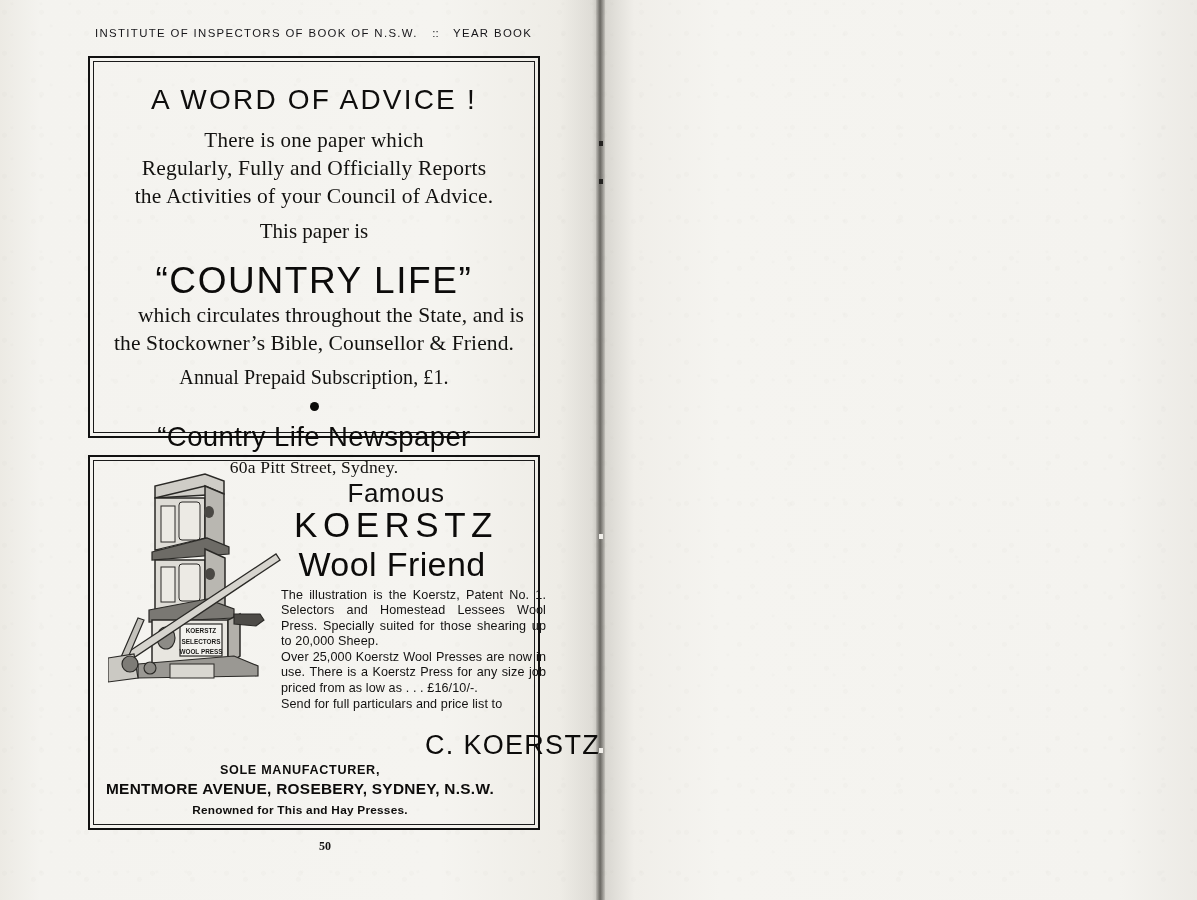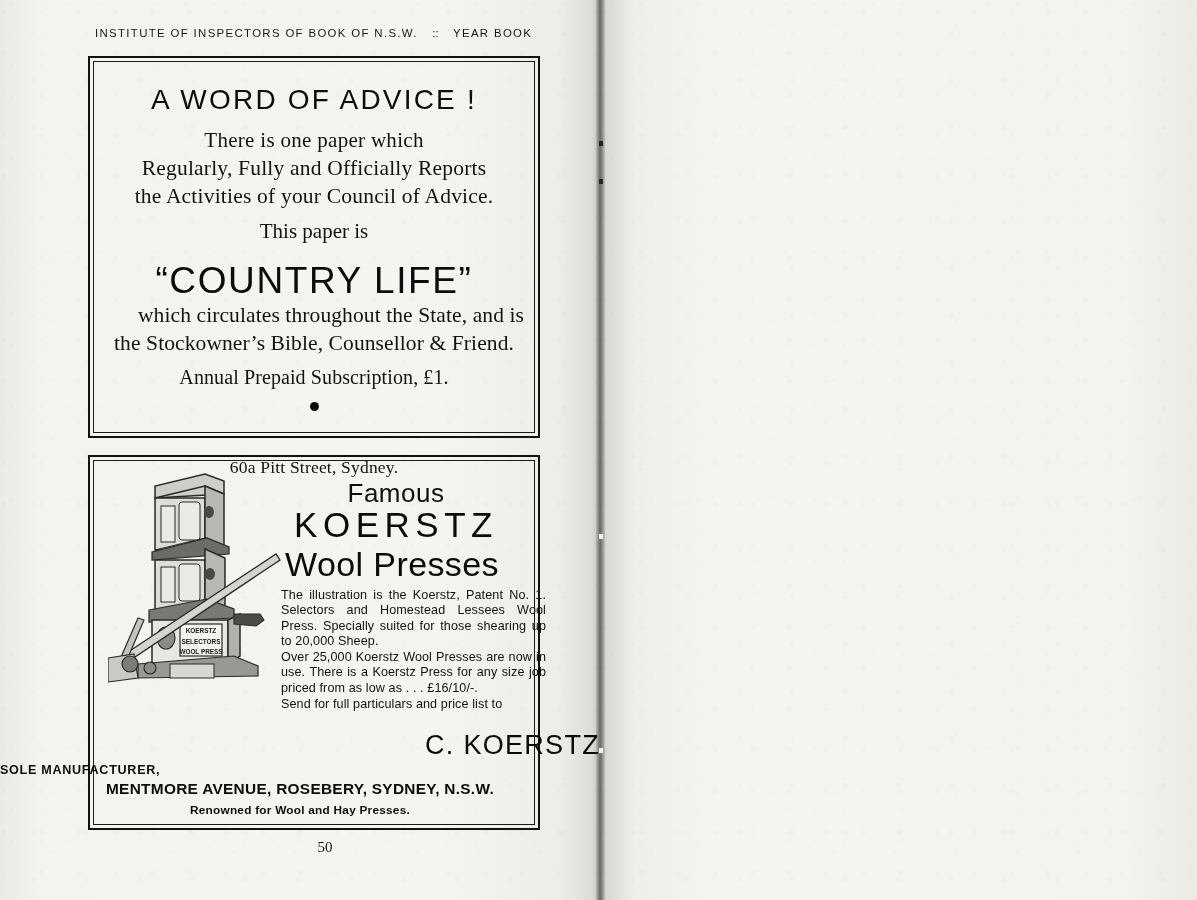--- a/index.html
+++ b/index.html
@@ -107,40 +107,40 @@
   }
   .p1{top:588px;}
   .p2{top:650px;}
   .p3{top:697px;}
 
   .ad2-name{
     position:absolute;left:0;right:0;top:730px;text-align:right;
     font-family:"Liberation Sans", sans-serif;font-size:27px;letter-spacing:1.3px;color:#0c0b0a;
   }
   .ad2-sole{
-    position:absolute;left:0;right:0;top:763px;
+    position:absolute;left:0;right:0;top:763px;text-align:center;
     font-family:"Liberation Sans", sans-serif;font-size:12.6px;font-weight:bold;
     letter-spacing:.7px;color:#0e0d0c;
   }
   .ad2-addr{
     position:absolute;left:0;right:0;top:780px;text-align:center;
     font-family:"Liberation Sans", sans-serif;font-size:15.4px;font-weight:bold;
     letter-spacing:.3px;color:#0c0b0a;
   }
   .ad2-ren{
     position:absolute;left:0;right:0;top:803px;text-align:center;
     font-family:"Liberation Sans", sans-serif;font-size:11.8px;font-weight:bold;
     letter-spacing:.25px;color:#0e0d0c;
   }
 
   
   .press{position:absolute;left:108px;top:468px;width:175px;height:215px;}
   .pagenum{
     position:absolute;text-align:center;
-    font-family:"Liberation Serif", serif;font-weight:normal;font-size:15px;color:#141312;
+    font-family:"Liberation Serif", serif;font-weight:bold;font-size:12px;color:#141312;
   }
   .blur{filter:blur(.22px);}
 </style>
 </head>
 <body>
 
 <div class="spread">
 
   <div class="page page-left">
     <div class="grain"></div>
@@ -157,20 +157,21 @@
         <div class="ad1-title">A WORD OF ADVICE !</div>
         <div class="serifline ad1-l1">There is one paper which</div>
         <div class="serifline ad1-l2">Regularly, Fully and Officially Reports</div>
         <div class="serifline ad1-l4">This paper is</div>
         <div class="serifline ad1-l3">the Activities of your Council of Advice.</div>
         <div class="ad1-big">“COUNTRY LIFE”</div>
         <div class="serifline ad1-l5">which circulates throughout the State, and is</div>
         <div class="serifline ad1-l6">the Stockowner’s Bible, Counsellor &amp; Friend.</div>
         <div class="serifline ad1-l7">Annual Prepaid Subscription, £1.</div>
         <div class="ad1-dot"></div>
+        <div class="ad1-news">“Country Life Newspaper</div>
         <div class="serifline ad1-addr">60a Pitt Street, Sydney.</div>
       </div>
     </div>
 
     <div class="ad" style="left:88px;top:455px;width:452px;height:375px;">
       <div class="inner"></div>
     </div>
 
     <svg class="press blur" viewBox="0 0 175 215">
       <g fill="none" stroke="#2a2926" stroke-width="1.5">
@@ -218,28 +219,28 @@
       <g font-family="Liberation Sans, sans-serif" font-size="6.4" font-weight="bold" fill="#1b1a18" text-anchor="middle">
         <text x="93" y="165">KOERSTZ</text>
         <text x="93" y="176">SELECTORS</text>
         <text x="93" y="186">WOOL PRESS</text>
       </g>
     </svg>
 
     <div class="blur">
       <div class="ad2-famous">Famous</div>
       <div class="ad2-koerstz">KOERSTZ</div>
-      <div class="ad2-wool">Wool Presses</div>
+      <div class="ad2-wool">Wool Friend</div>
       <div class="ad2-para p1">The illustration is the Koerstz, Patent No. 1. Selectors and Homestead Lessees Wool Press. Specially suited for those shearing up to 20,000 Sheep.</div>
       <div class="ad2-para p2">Over 25,000 Koerstz Wool Presses are now in use. There is a Koerstz Press for any size job priced from as low as . . . £16/10/-.</div>
       <div class="ad2-para p3" style="text-align:left;">Send for full particulars and price list to</div>
       <div class="ad2-name">C. KOERSTZ</div>
       <div class="ad2-sole">SOLE MANUFACTURER,</div>
       <div class="ad2-addr">MENTMORE AVENUE, ROSEBERY, SYDNEY, N.S.W.</div>
-      <div class="ad2-ren">Renowned for Wool and Hay Presses.</div>
+      <div class="ad2-ren">Renowned for This and Hay Presses.</div>
     </div>
 
     <div class="pagenum blur" style="left:275px;top:839px;width:100px;">50</div>
   </div>
 
   <div class="page page-right">
     <div class="grain"></div>
 
   </div>
 

